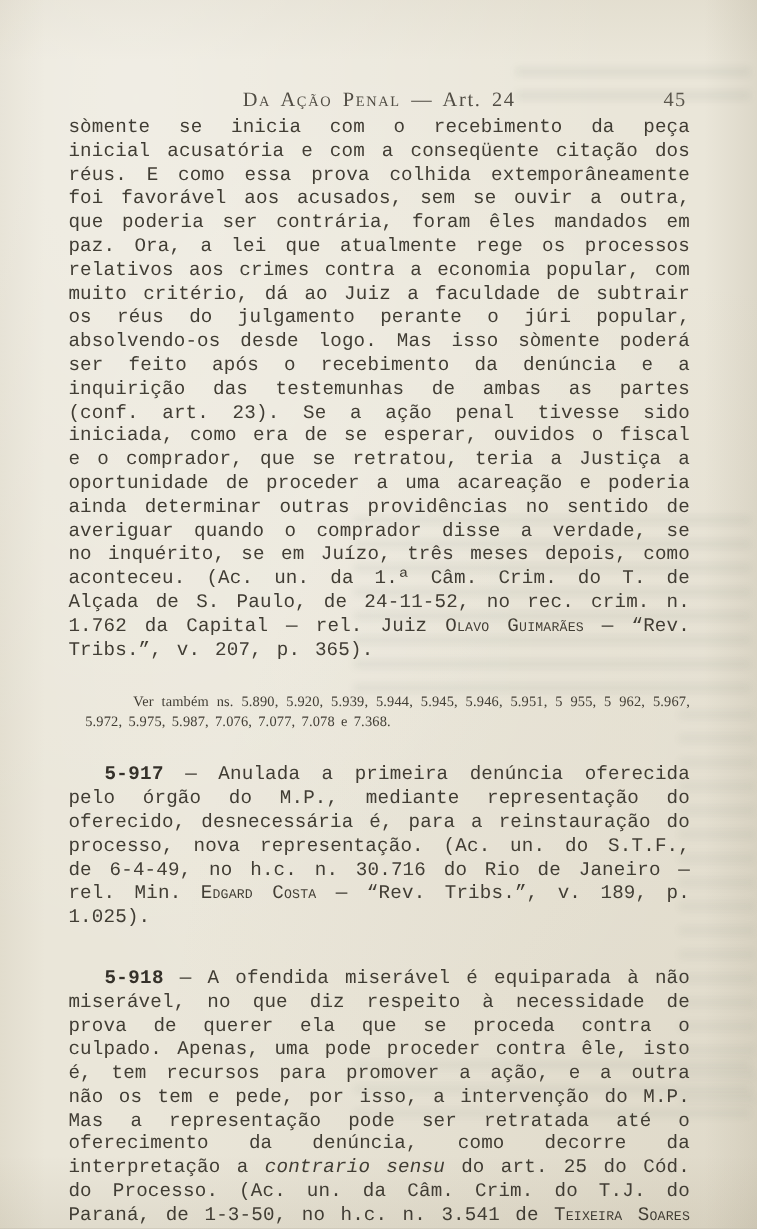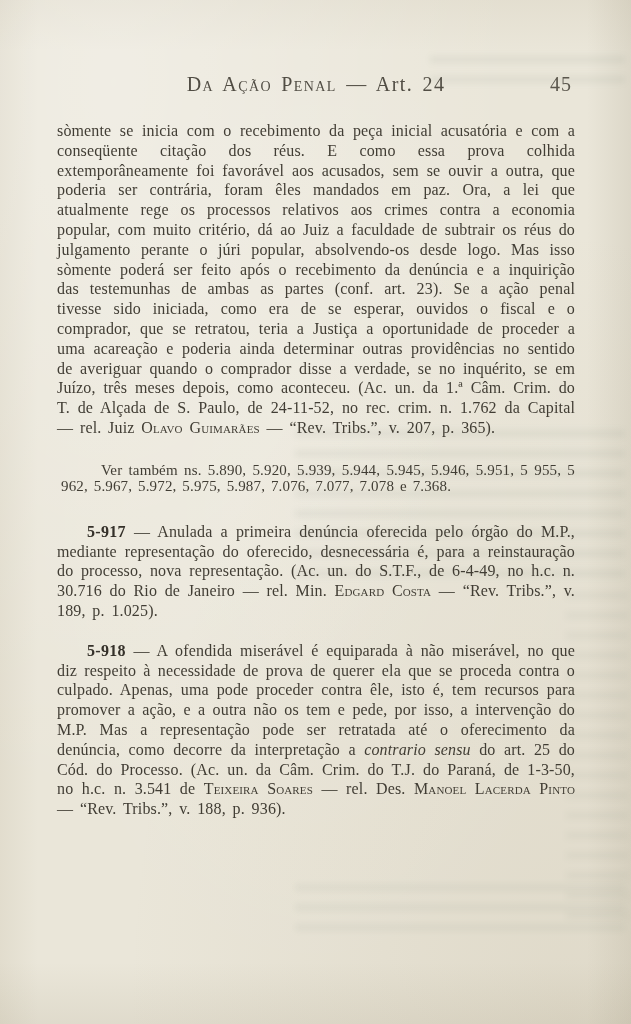--- a/index.html
+++ b/index.html
@@ -30,61 +30,61 @@
   .bleed-1{left:430px;top:56px;width:195px;height:34px;}
   .bleed-2{left:295px;top:430px;width:330px;height:152px;}
   .bleed-3{left:566px;top:592px;width:62px;height:330px;opacity:.4;}
   .bleed-4{left:295px;top:884px;width:330px;height:52px;opacity:.45;}
 
   .content{position:relative;z-index:1;}
 
   .running-head{
     position:relative;
     height:20px;
-    margin-bottom:28px;
+    margin-bottom:4px;
     text-align:center;
-    font-size:20px;
+    font-size:17px;
     color:#514d44;
   }
   .running-head .sc{font-variant-caps:small-caps;}
   .head-title{letter-spacing:1.4px;word-spacing:3px;}
   .page-number{
     position:absolute;right:3px;top:0;
     letter-spacing:1px;color:#5a564c;
   }
 
   .body-text{
     font-size:16px;
     line-height:19.8px;
     text-align:justify;
     word-spacing:2.6px;
     letter-spacing:0.15px;
   }
-  .para{margin:0 0 24px 0;}
+  .para{margin:0 0 24px 0;font-family:Liberation Mono, monospace;}
   .para.indented{text-indent:30px;}
   .num{font-weight:bold;color:#35312a;letter-spacing:0.3px;}
   .sc{font-variant-caps:small-caps;}
   .it{font-style:italic;}
 
   .note{
-    margin:0 0 27px 4px;
-    font-size:15px;
+    margin:0 0 27px 14px;
+    font-size:12px;
     line-height:16.5px;
     word-spacing:2px;
     text-indent:40px;
   }
   .artigo{
     margin:0 0 27px -8px;
     font-size:17px;
     font-weight:normal;
     font-style:italic;
     letter-spacing:0.4px;
     color:#45413a;
   }
-  .p5917{margin-bottom:20px;}
+  .p5917{margin-bottom:31px;}
   .p5918{margin-bottom:44px;}
   .p5919{margin-bottom:0;}
 </style>
 </head>
 <body>
 
 <div class="page">
 
   <div class="bleed bleed-1"></div>
   <div class="bleed bleed-2"></div>

